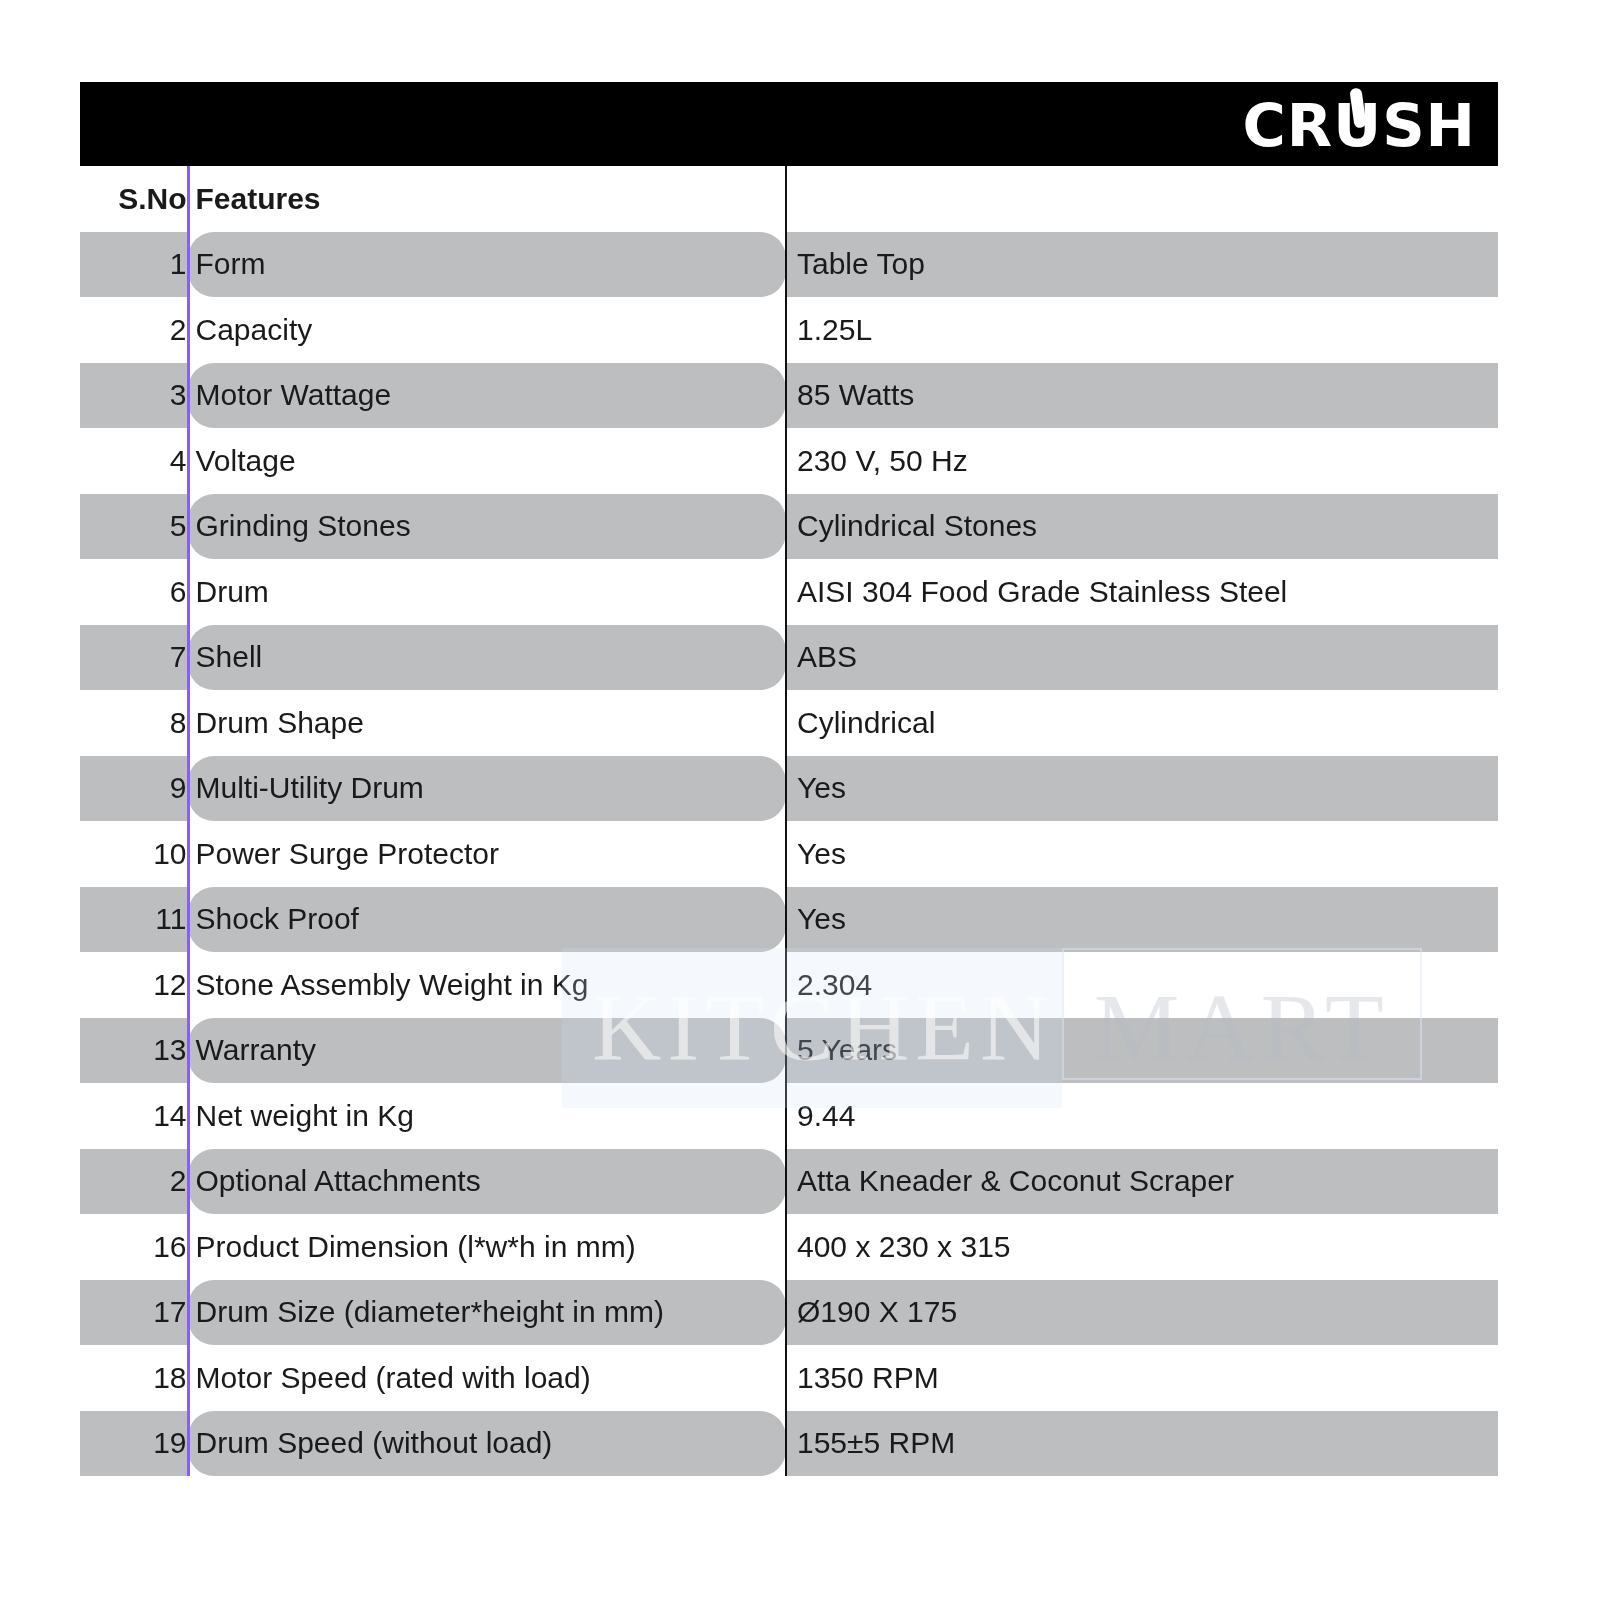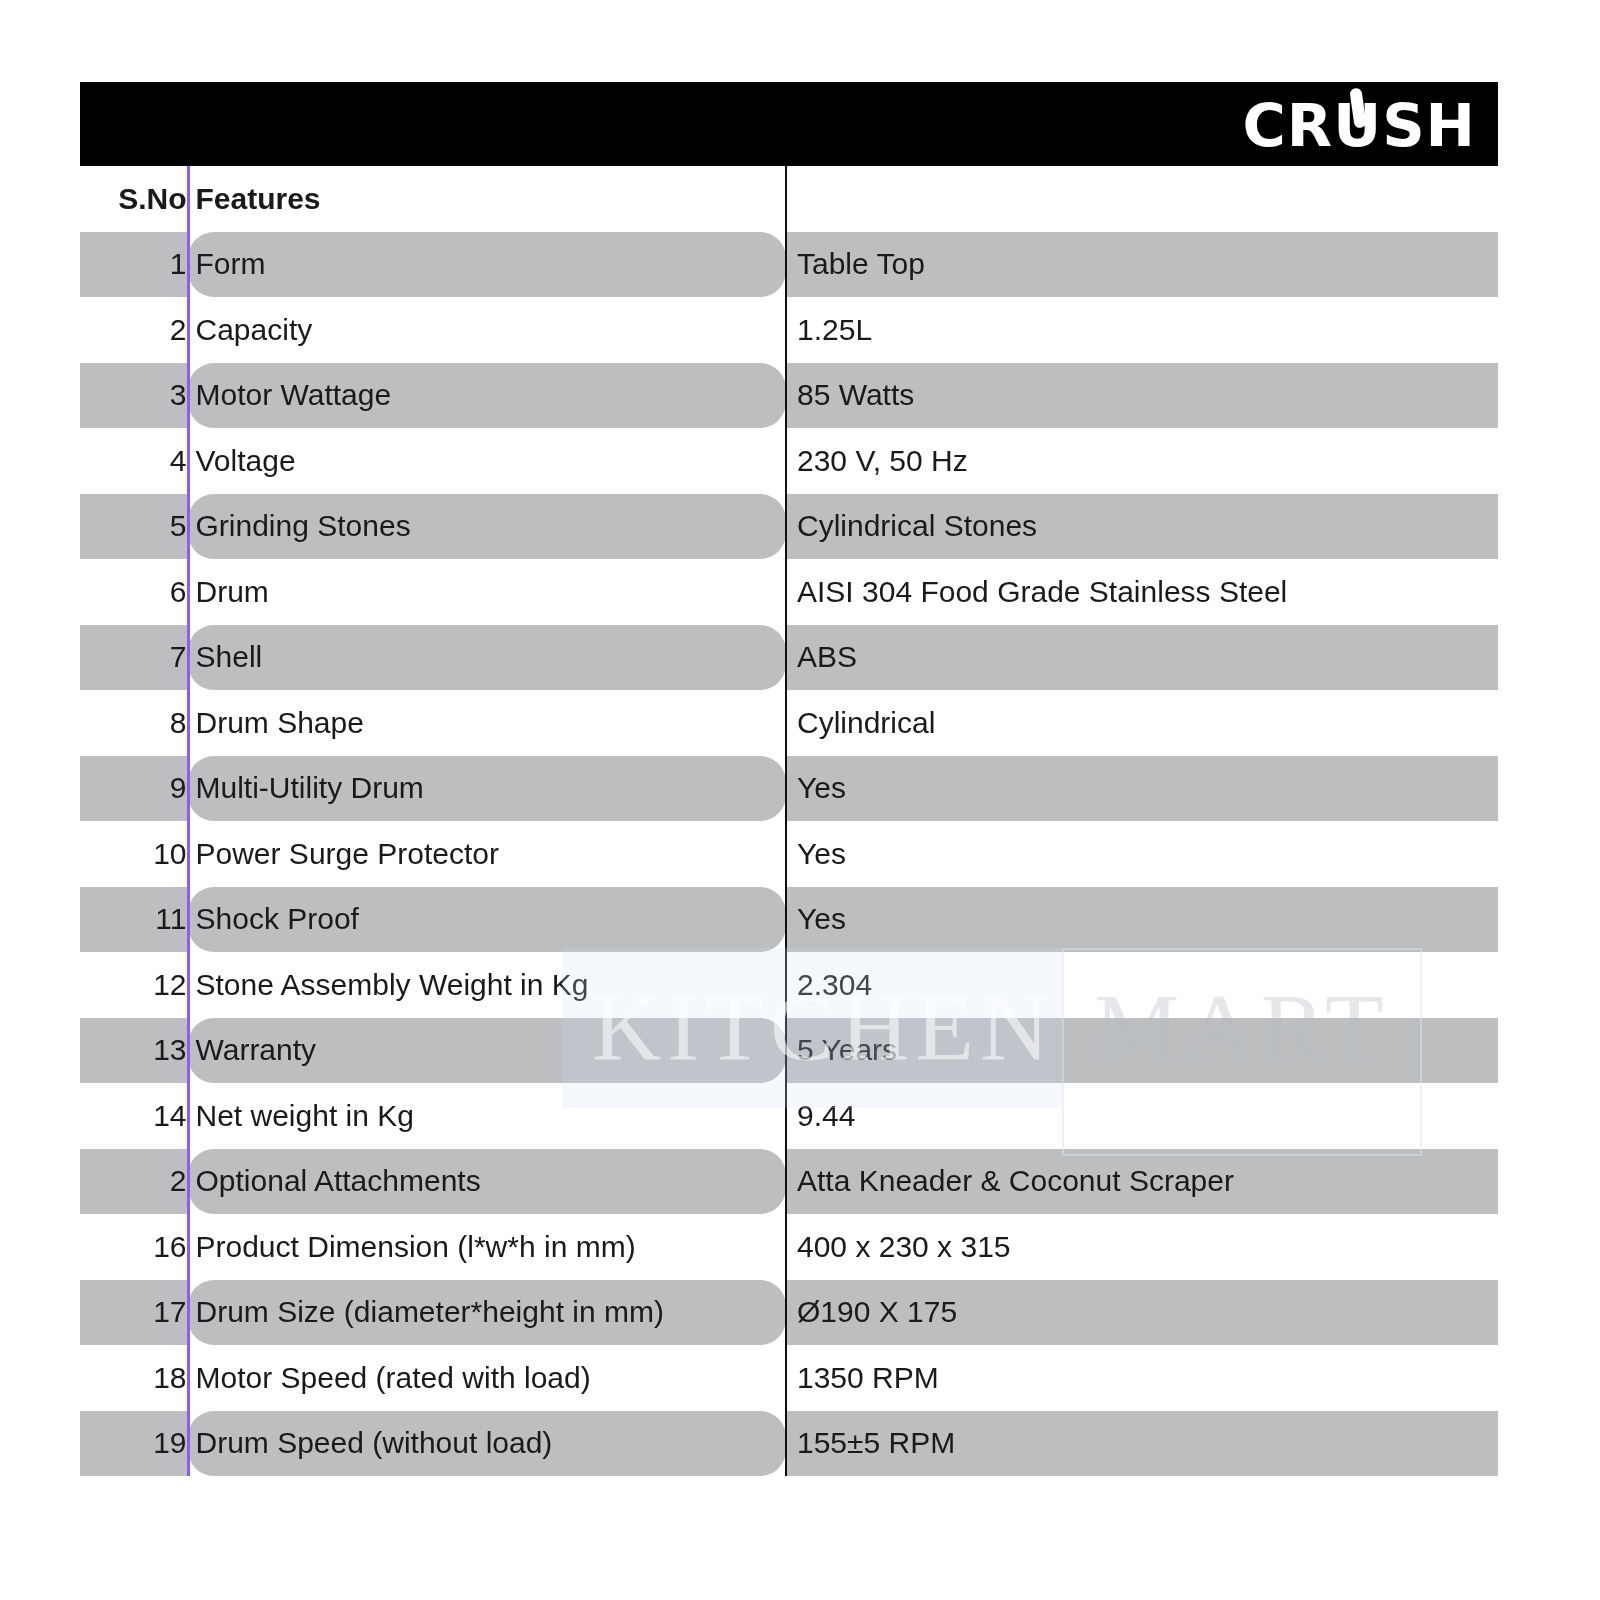--- a/index.html
+++ b/index.html
@@ -107,21 +107,21 @@
       font-family: "Liberation Serif", serif;
       font-size: 96px;
       letter-spacing: 6px;
       color: rgba(255, 255, 255, 0.55);
       line-height: 160px;
       padding-left: 30px;
       box-sizing: border-box;
     }
     .wm-right {
       width: 360px;
-      height: 208px;
+      height: 132px;
       border: 2px solid rgba(220, 230, 245, 0.5);
       box-sizing: border-box;
       font-family: "Liberation Serif", serif;
       font-size: 96px;
       letter-spacing: 6px;
       color: rgba(180, 185, 195, 0.35);
       line-height: 156px;
       padding-left: 30px;
     }
   </style>

